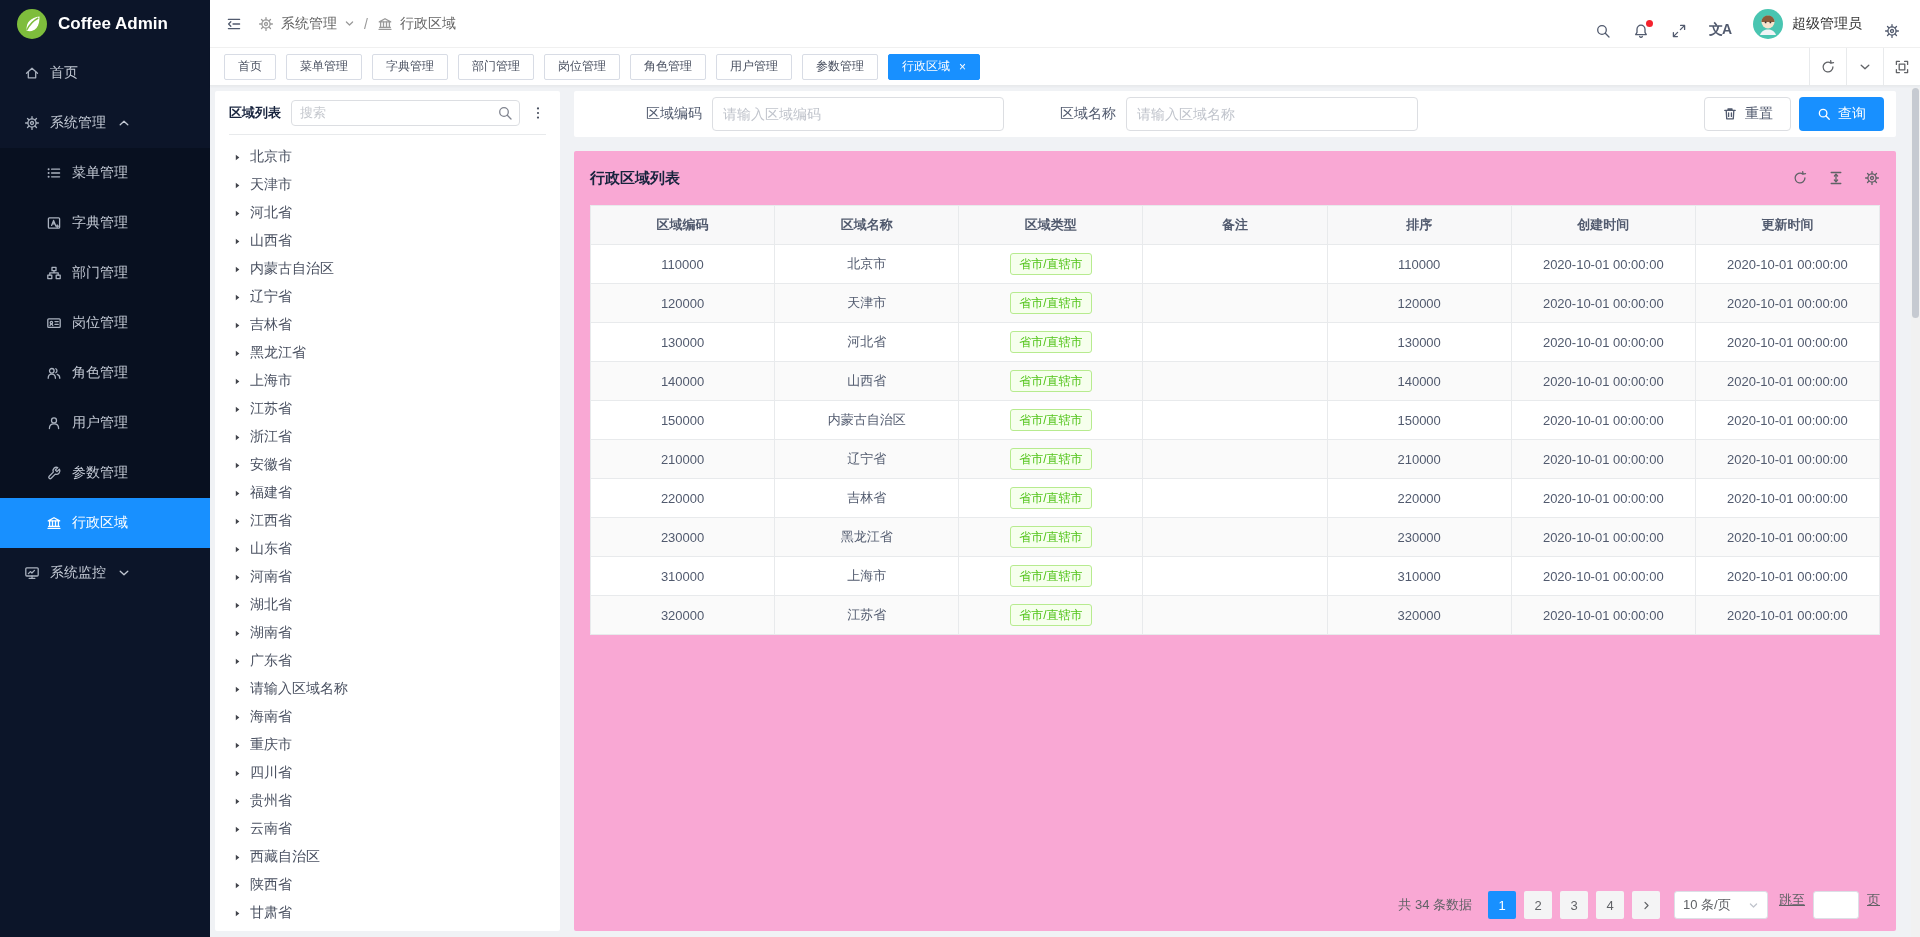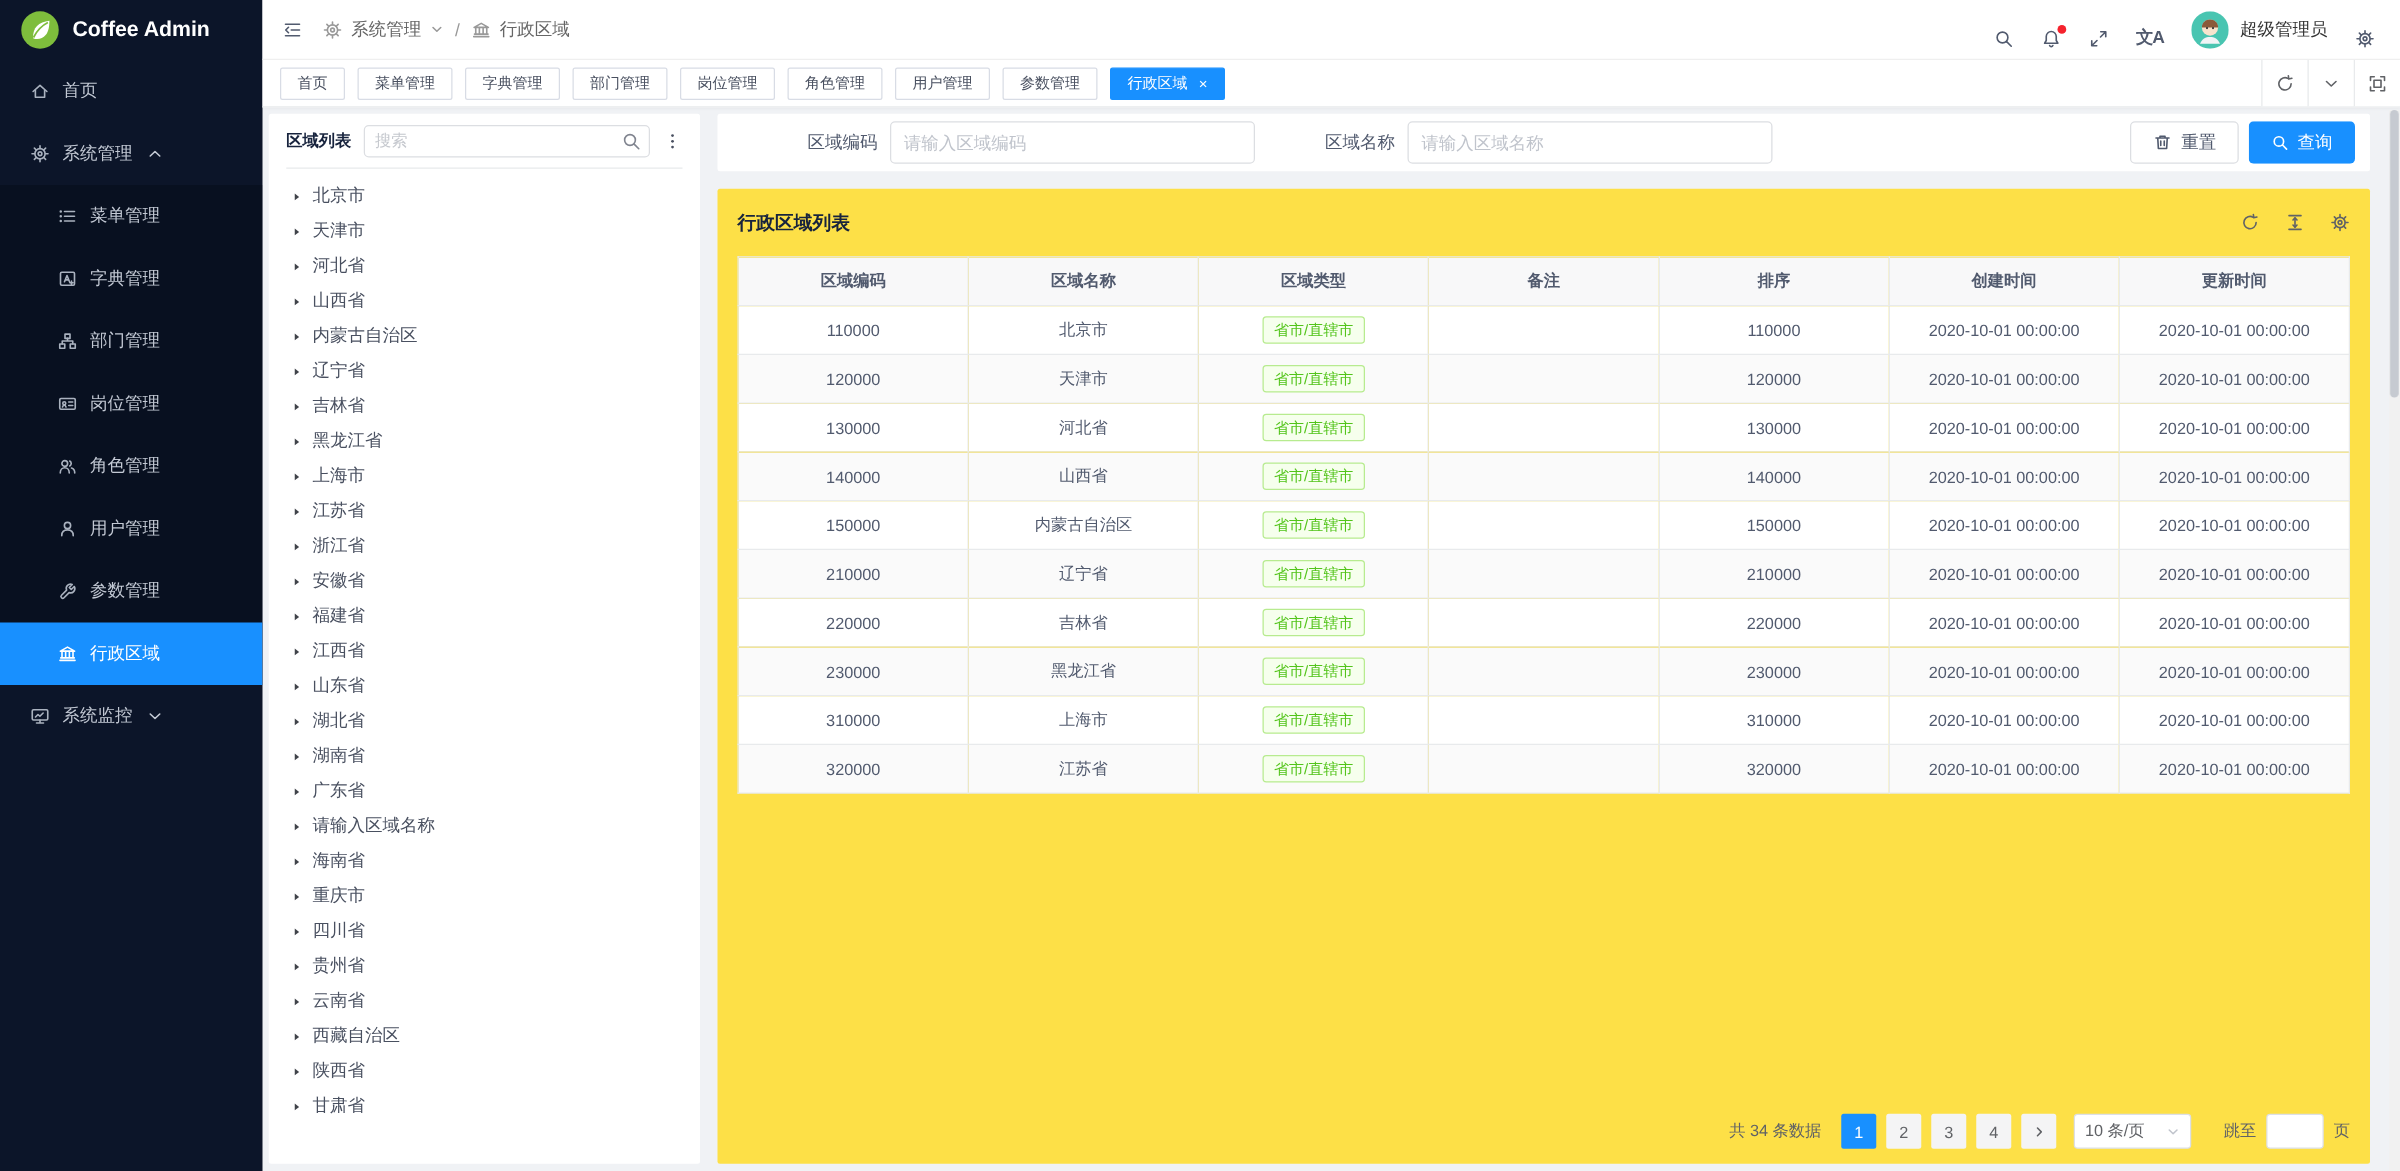--- a/index.html
+++ b/index.html
@@ -62,40 +62,40 @@
   .filter-card { background:#fff; border-radius:2px; height:46px; display:flex; align-items:center; padding:0 12px 0 16px; flex-shrink:0; }
   .filter-item { display:flex; align-items:center; gap:10px; margin-left:56px; }
   .filter-label { font-size:14px; color:#515a6e; white-space:nowrap; }
   .filter-input { width:292px; height:34px; border:1px solid #dcdee2; border-radius:4px; padding:0 10px; font-size:14px; color:#515a6e; outline:none; font-family:inherit; }
   .filter-input::placeholder { color:#c0c4cc; }
   .filter-actions { margin-left:auto; display:flex; align-items:center; gap:8px; }
   .btn { height:34px; display:inline-flex; align-items:center; justify-content:center; gap:7px; padding:0 17px; border-radius:4px; font-size:14px; cursor:pointer; border:1px solid transparent; font-family:inherit; background:#fff; }
   .btn-plain { border-color:#dcdee2; color:#515a6e; }
   .btn-primary { background:var(--primary,#1890ff); color:#fff; }
 
-  .table-card { background:#fde047; border-radius:2px; flex:1; display:flex; flex-direction:column; padding:0 16px; min-height:0; }
+  .table-card { background:#f9a8d4; border-radius:2px; flex:1; display:flex; flex-direction:column; padding:0 16px; min-height:0; }
   .table-title-row { height:54px; display:flex; align-items:center; justify-content:space-between; flex-shrink:0; }
   .table-title { font-size:15px; font-weight:bold; color:#17233d; }
   .table-tools { display:flex; align-items:center; gap:20px; color:#606266; }
   .table-tools .icon { cursor:pointer; display:flex; }
 
   table.grid { width:100%; border-collapse:collapse; table-layout:fixed; font-size:13px; color:#515a6e; }
   table.grid th, table.grid td { border:1px solid #e8eaec; text-align:center; overflow:hidden; white-space:nowrap; }
   table.grid th { background:#f8f8f9; height:39px; font-weight:bold; color:#515a6e; }
   table.grid td { height:39px; background:#fff; }
   table.grid tbody tr:nth-child(even) td { background:#fafafa; }
   .tag-green { display:inline-block; padding:2px 8px; font-size:12px; line-height:16px; color:var(--tag-text,#52c41a); background:var(--tag-bg,#f6ffed); border:1px solid var(--tag-border,#b7eb8f); border-radius:3px; }
 
   .pagination { margin-top:auto; height:52px; display:flex; align-items:center; justify-content:flex-end; gap:8px; font-size:13px; color:#606266; flex-shrink:0; }
   .pg-total { margin-right:8px; white-space:nowrap; }
   .pg-btn { min-width:28px; height:28px; padding:0 4px; border-radius:2px; background:#f4f4f5; color:#606266; display:flex; align-items:center; justify-content:center; font-size:13px; cursor:pointer; border:none; font-family:inherit; }
   .pg-btn.active { background:var(--primary,#1890ff); color:#fff; }
   .pg-size { width:94px; height:28px; border:1px solid #dcdfe6; border-radius:3px; background:#fff; display:flex; align-items:center; justify-content:space-between; padding:0 8px; color:#606266; cursor:pointer; margin-left:6px; white-space:nowrap; }
   .pg-size .icon { color:#c0c4cc; display:flex; }
-  .pg-jump { display:flex; align-items:center; gap:8px; margin-left:18px; white-space:nowrap; }
+  .pg-jump { display:flex; gap:8px; margin-left:3px; white-space:nowrap;text-decoration:underline; }
   .pg-jump input { width:46px; height:28px; border:1px solid #dcdfe6; border-radius:3px; outline:none; text-align:center; font-family:inherit; }
 
   
   .page-scrollbar { position:fixed; top:88px; right:0; bottom:0; width:9px; background:#f1f1f1; }
   .page-scrollbar .thumb { position:absolute; top:0; left:1px; width:7px; height:230px; border-radius:4px; background:#c6cad1; }
 </style>
 </head>
 <body>
 
 <div class="app">
@@ -500,20 +500,28 @@
               </span>
     <span>江西省</span>
             </div>
             <div class="tree-item">
     <span class="caret icon">
                 <svg width="9" height="9" viewBox="0 0 16 16" fill="currentColor">
                   <path d="M5 3.2l6.2 4.8L5 12.8z"></path>
                 </svg>
               </span>
     <span>山东省</span>
+            </div>
+            <div class="tree-item">
+    <span class="caret icon">
+                <svg width="9" height="9" viewBox="0 0 16 16" fill="currentColor">
+                  <path d="M5 3.2l6.2 4.8L5 12.8z"></path>
+                </svg>
+              </span>
+    <span>河南省</span>
             </div>
             <div class="tree-item">
     <span class="caret icon">
                 <svg width="9" height="9" viewBox="0 0 16 16" fill="currentColor">
                   <path d="M5 3.2l6.2 4.8L5 12.8z"></path>
                 </svg>
               </span>
     <span>湖北省</span>
             </div>
             <div class="tree-item">

